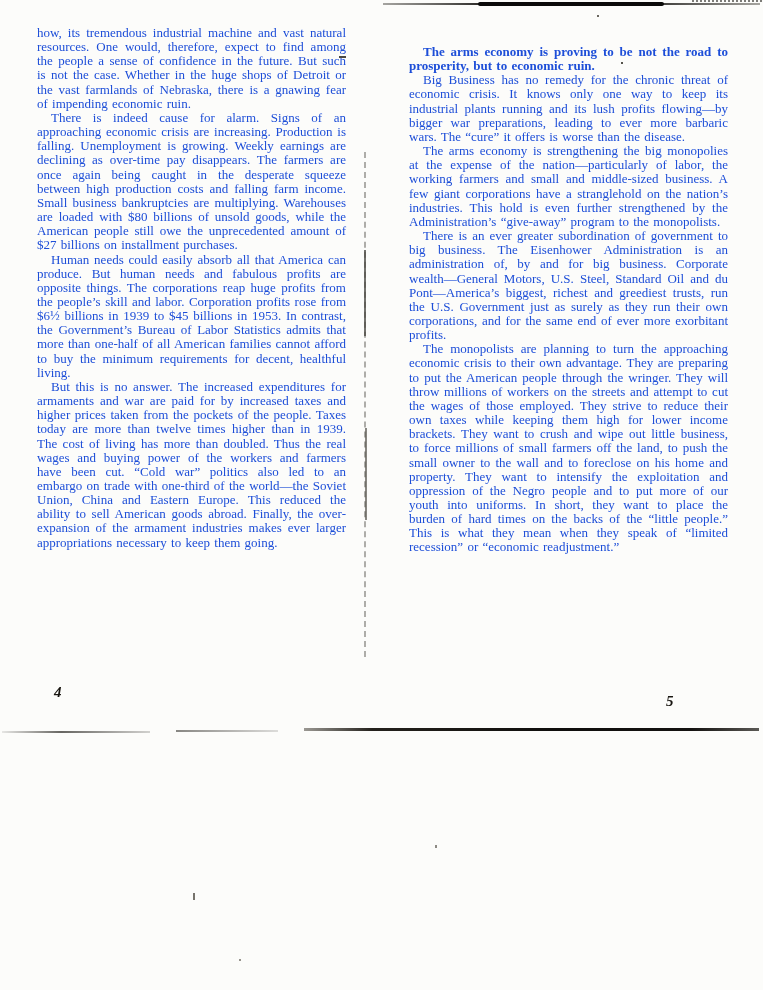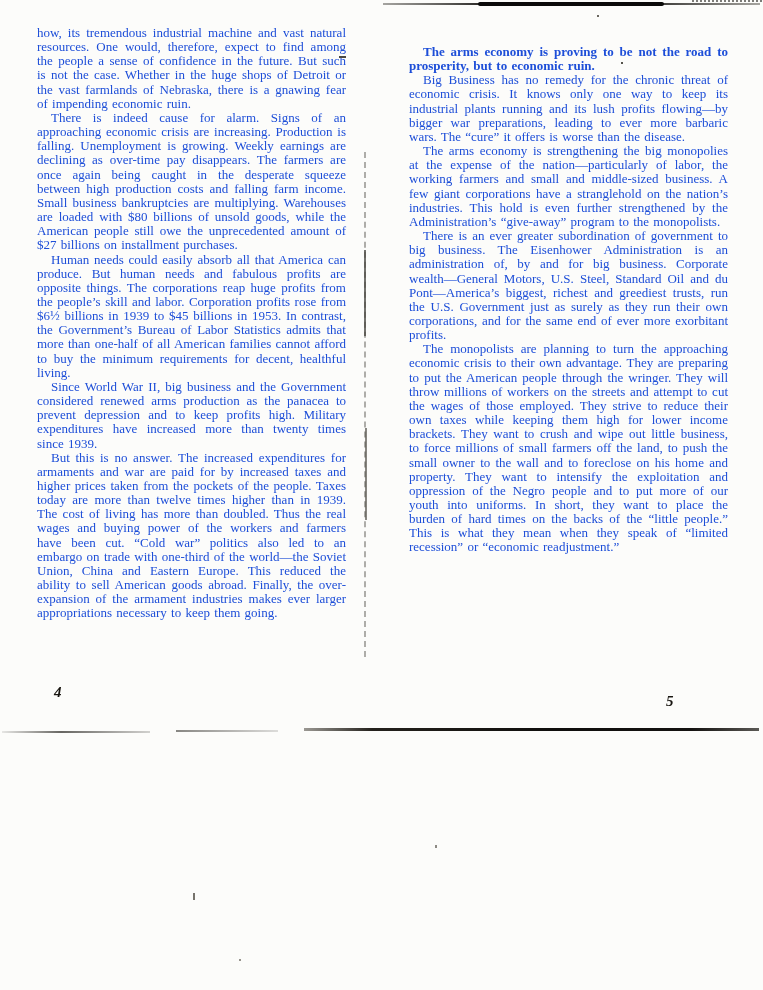--- a/index.html
+++ b/index.html
@@ -88,21 +88,20 @@
 </style>
 </head>
 <body>
 
 <div id="scan">
 
   <div class="page" id="page-left">
     <p class="para">how, its tremendous industrial machine and vast natural resources. One would, therefore, expect to find among the people a sense of confidence in the future. But such is not the case. Whether in the huge shops of Detroit or the vast farmlands of Nebraska, there is a gnawing fear of impending economic ruin.</p>
     <p class="para indent">There is indeed cause for alarm. Signs of an approaching economic crisis are increasing. Production is falling. Unemployment is growing. Weekly earnings are declining as over-time pay disappears. The farmers are once again being caught in the desperate squeeze between high production costs and falling farm income. Small business bankruptcies are multiplying. Warehouses are loaded with $80 billions of unsold goods, while the American people still owe the unprecedented amount of $27 billions on installment purchases.</p>
     <p class="para indent">Human needs could easily absorb all that America can produce. But human needs and fabulous profits are opposite things. The corporations reap huge profits from the people’s skill and labor. Corporation profits rose from $6½ billions in 1939 to $45 billions in 1953. In contrast, the Government’s Bureau of Labor Statistics admits that more than one-half of all American families cannot afford to buy the minimum requirements for decent, healthful living.</p>
-    <p class="para indent">Since World War II, big business and the Government considered renewed arms production as the panacea to prevent depression and to keep profits high. Military expenditures have increased more than twenty times since 1939.</p>
     <p class="para indent">But this is no answer. The increased expenditures for armaments and war are paid for by increased taxes and higher prices taken from the pockets of the people. Taxes today are more than twelve times higher than in 1939. The cost of living has more than doubled. Thus the real wages and buying power of the workers and farmers have been cut. “Cold war” politics also led to an embargo on trade with one-third of the world—the Soviet Union, China and Eastern Europe. This reduced the ability to sell American goods abroad. Finally, the over-expansion of the armament industries makes ever larger appropriations necessary to keep them going.</p>
   </div>
 
   <div class="page" id="page-right">
     <p class="para indent lead-bold">The arms economy is proving to be not the road to prosperity, but to economic ruin.</p>
     <p class="para indent">Big Business has no remedy for the chronic threat of economic crisis. It knows only one way to keep its industrial plants running and its lush profits flowing—by bigger war preparations, leading to ever more barbaric wars. The “cure” it offers is worse than the disease.</p>
     <p class="para indent">The arms economy is strengthening the big monopolies at the expense of the nation—particularly of labor, the working farmers and small and middle-sized business. A few giant corporations have a stranglehold on the nation’s industries. This hold is even further strengthened by the Administration’s “give-away” program to the monopolists.</p>
     <p class="para indent">There is an ever greater subordination of government to big business. The Eisenhower Administration is an administration of, by and for big business. Corporate wealth—General Motors, U.S. Steel, Standard Oil and du Pont—America’s biggest, richest and greediest trusts, run the U.S. Government just as surely as they run their own corporations, and for the same end of ever more exorbitant profits.</p>
     <p class="para indent">The monopolists are planning to turn the approaching economic crisis to their own advantage. They are preparing to put the American people through the wringer. They will throw millions of workers on the streets and attempt to cut the wages of those employed. They strive to reduce their own taxes while keeping them high for lower income brackets. They want to crush and wipe out little business, to force millions of small farmers off the land, to push the small owner to the wall and to foreclose on his home and property. They want to intensify the exploitation and oppression of the Negro people and to put more of our youth into uniforms. In short, they want to place the burden of hard times on the backs of the “little people.” This is what they mean when they speak of “limited recession” or “economic readjustment.”</p>
   </div>

